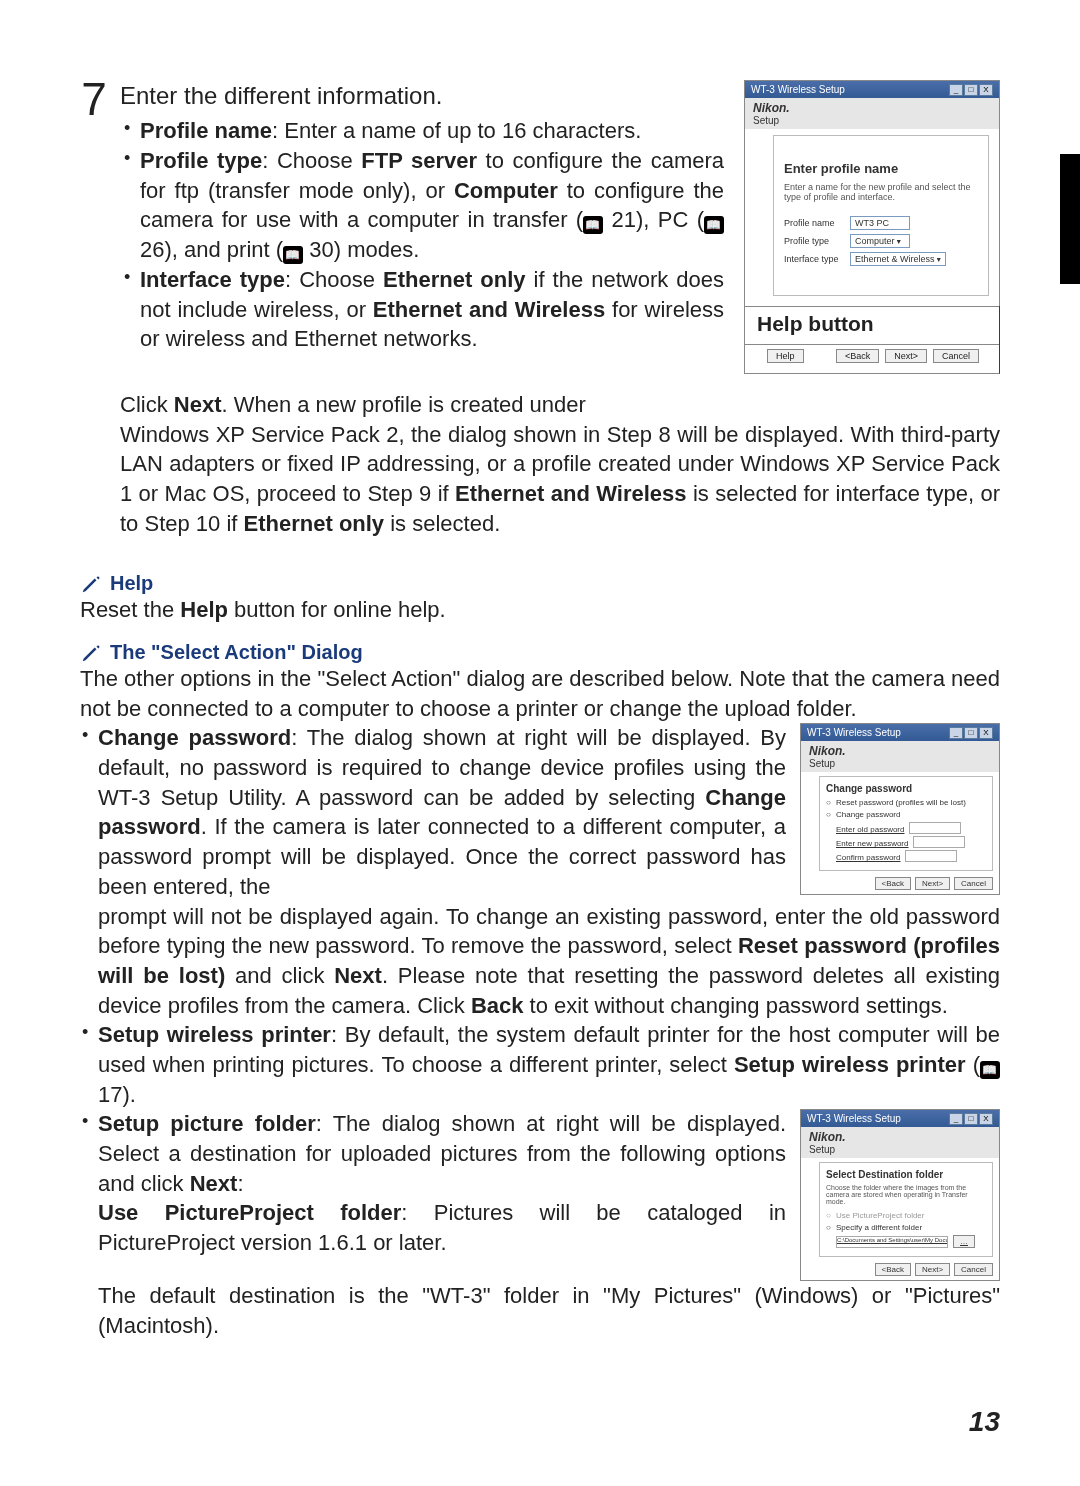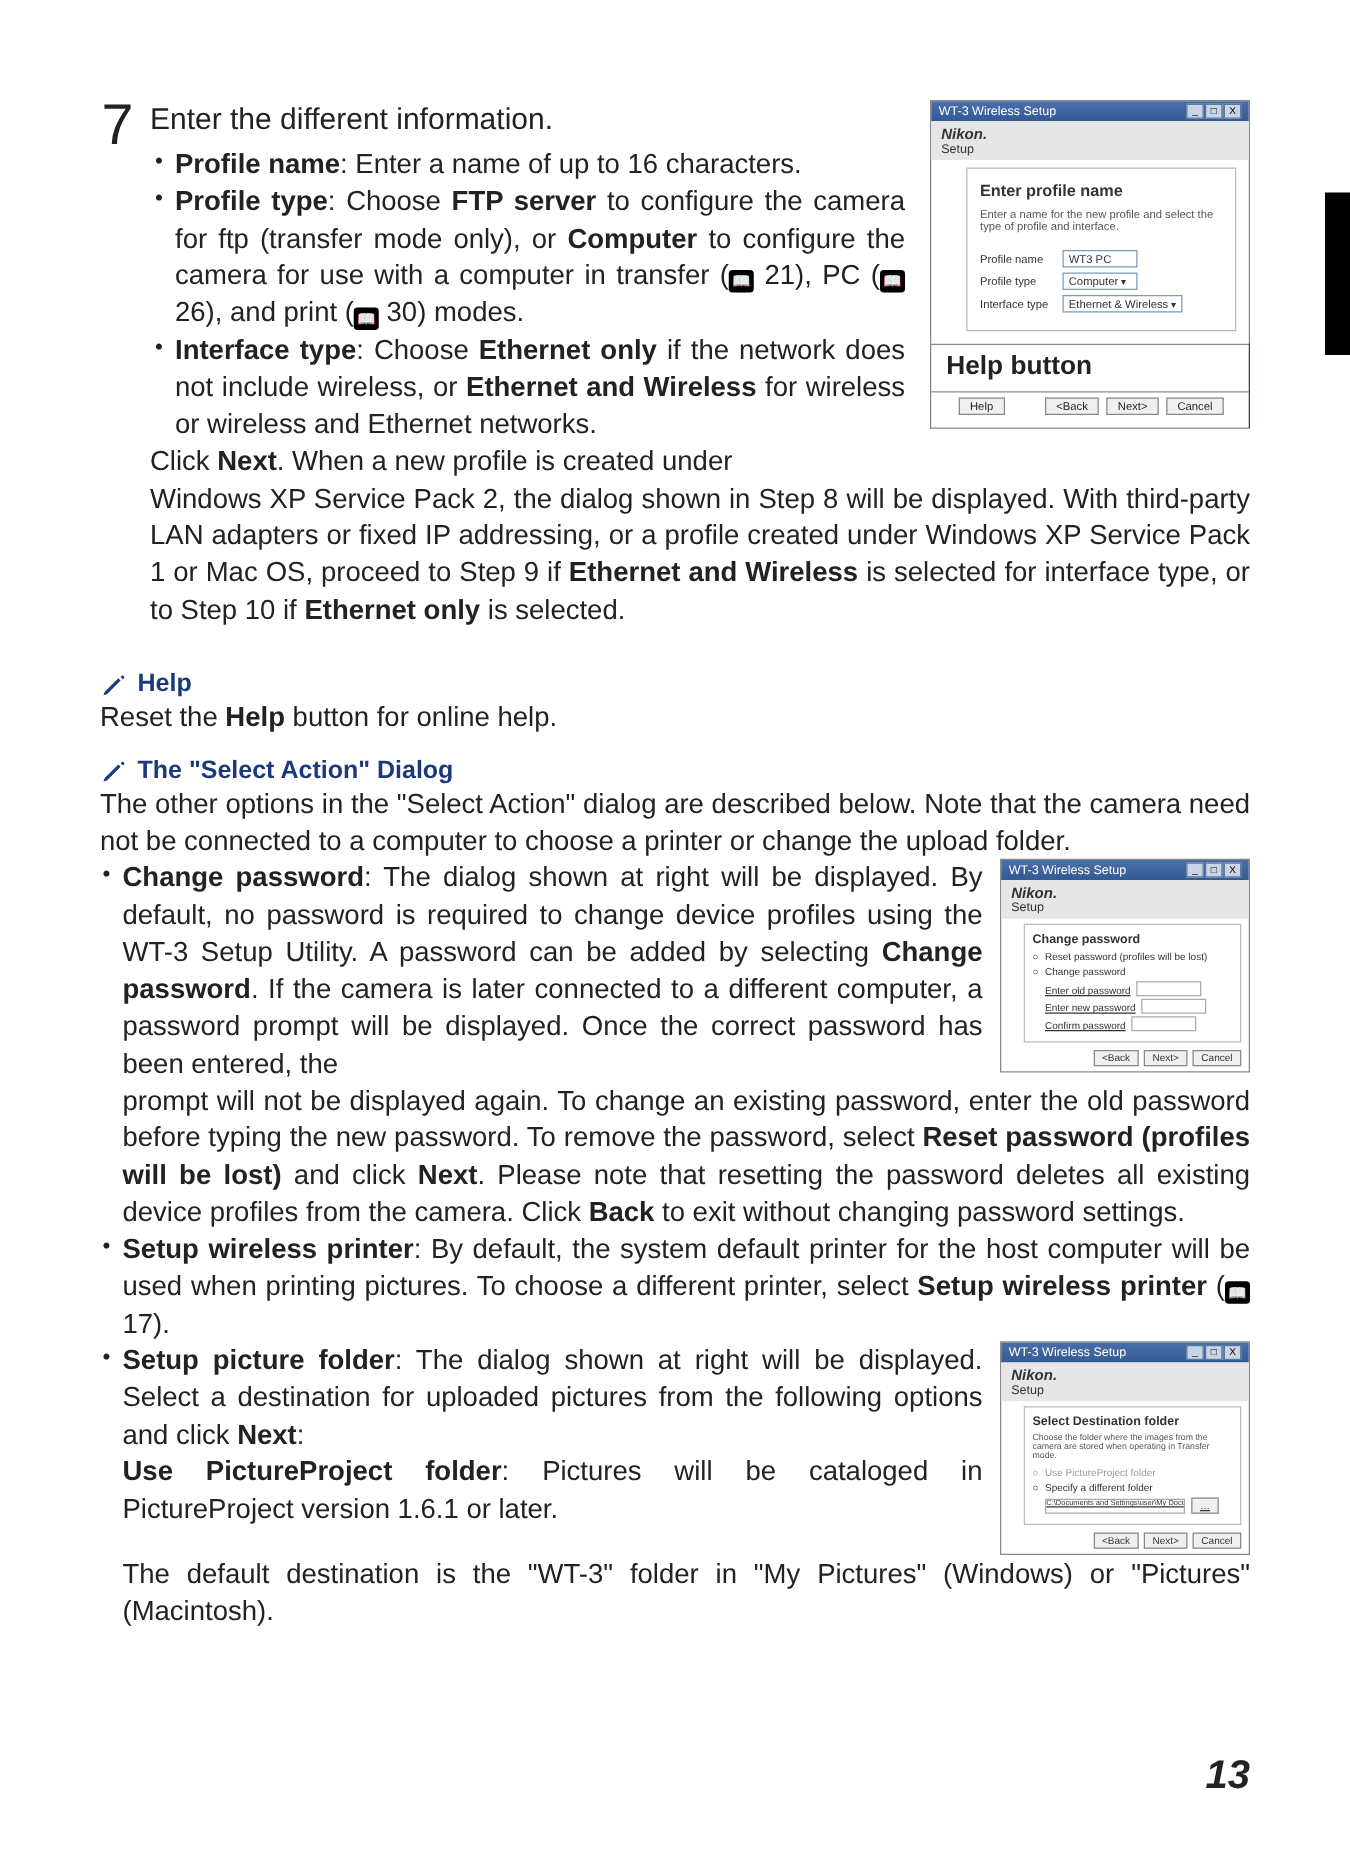--- a/index.html
+++ b/index.html
@@ -110,21 +110,21 @@
     font-weight: bold;
     display: flex;
     justify-content: space-between;
     font-size: 12px;
     flex-direction: column;
   }
   .shot-brand .setup { font-size: 10px; font-style: normal; font-weight: normal; }
   .shot-inner {
     border: 1px solid #bbb;
     margin: 6px 10px 4px 28px;
-    padding: 10px 10px;
+    padding: 25px 10px;
     font-size: 10px;
   }
   .shot-heading {
     font-weight: bold;
     font-size: 13px;
     margin-bottom: 6px;
   }
   .shot-sub {
     font-size: 9px;
     color: #555;
@@ -217,21 +217,21 @@
   .dots-btn {
     display:inline-block;border:1px solid #888;font-size:12px;padding:0 4px;line-height:16px;vertical-align:1px;
     background:#f4f4f4;
   }
   .page-num {
     position: absolute;
     bottom: 48px;
     right: 80px;
     font-weight: bold;
     font-style: italic;
-    font-size: 32px;
+    font-size: 28px;
   }
   b { font-weight: bold; }
 </style>
 </head>
 <body>
 
 <div class="page">
   <div class="black-tab"></div>
 
   <div class="flow-right">
@@ -244,21 +244,21 @@
             <div class="bullet-item">
               <b>Profile name</b><span>: Enter a name of up to 16 characters.</span>
             </div>
             <div class="bullet-item">
               <b>Profile type</b><span>: Choose </span><b>FTP server</b><span> to configure the camera for ftp (transfer mode only), or </span><b>Computer</b><span> to configure the camera for use with a computer in transfer (</span><span class="ref-icon">📖</span> <span>21</span><span>), PC (</span><span class="ref-icon">📖</span> <span>26</span><span>), and print (</span><span class="ref-icon">📖</span> <span>30</span><span>) modes.</span>
             </div>
             <div class="bullet-item">
               <b>Interface type</b><span>: Choose </span><b>Ethernet only</b><span> if the network does not include wireless, or </span><b>Ethernet and Wireless</b><span> for wireless or wireless and Ethernet networks.</span>
             </div>
           </div>
-          <div style="text-align:justify;">
+          <div style="text-align:justify;margin-top:36px;">
             <span>Click </span><b>Next</b><span>.  When a new profile is created under </span>
           </div>
         </div>
       </div>
     </div>
 
     <div style="width:256px;">
       <div class="shot-box">
         <div class="shot-title">
           <span>WT-3 Wireless Setup</span>

